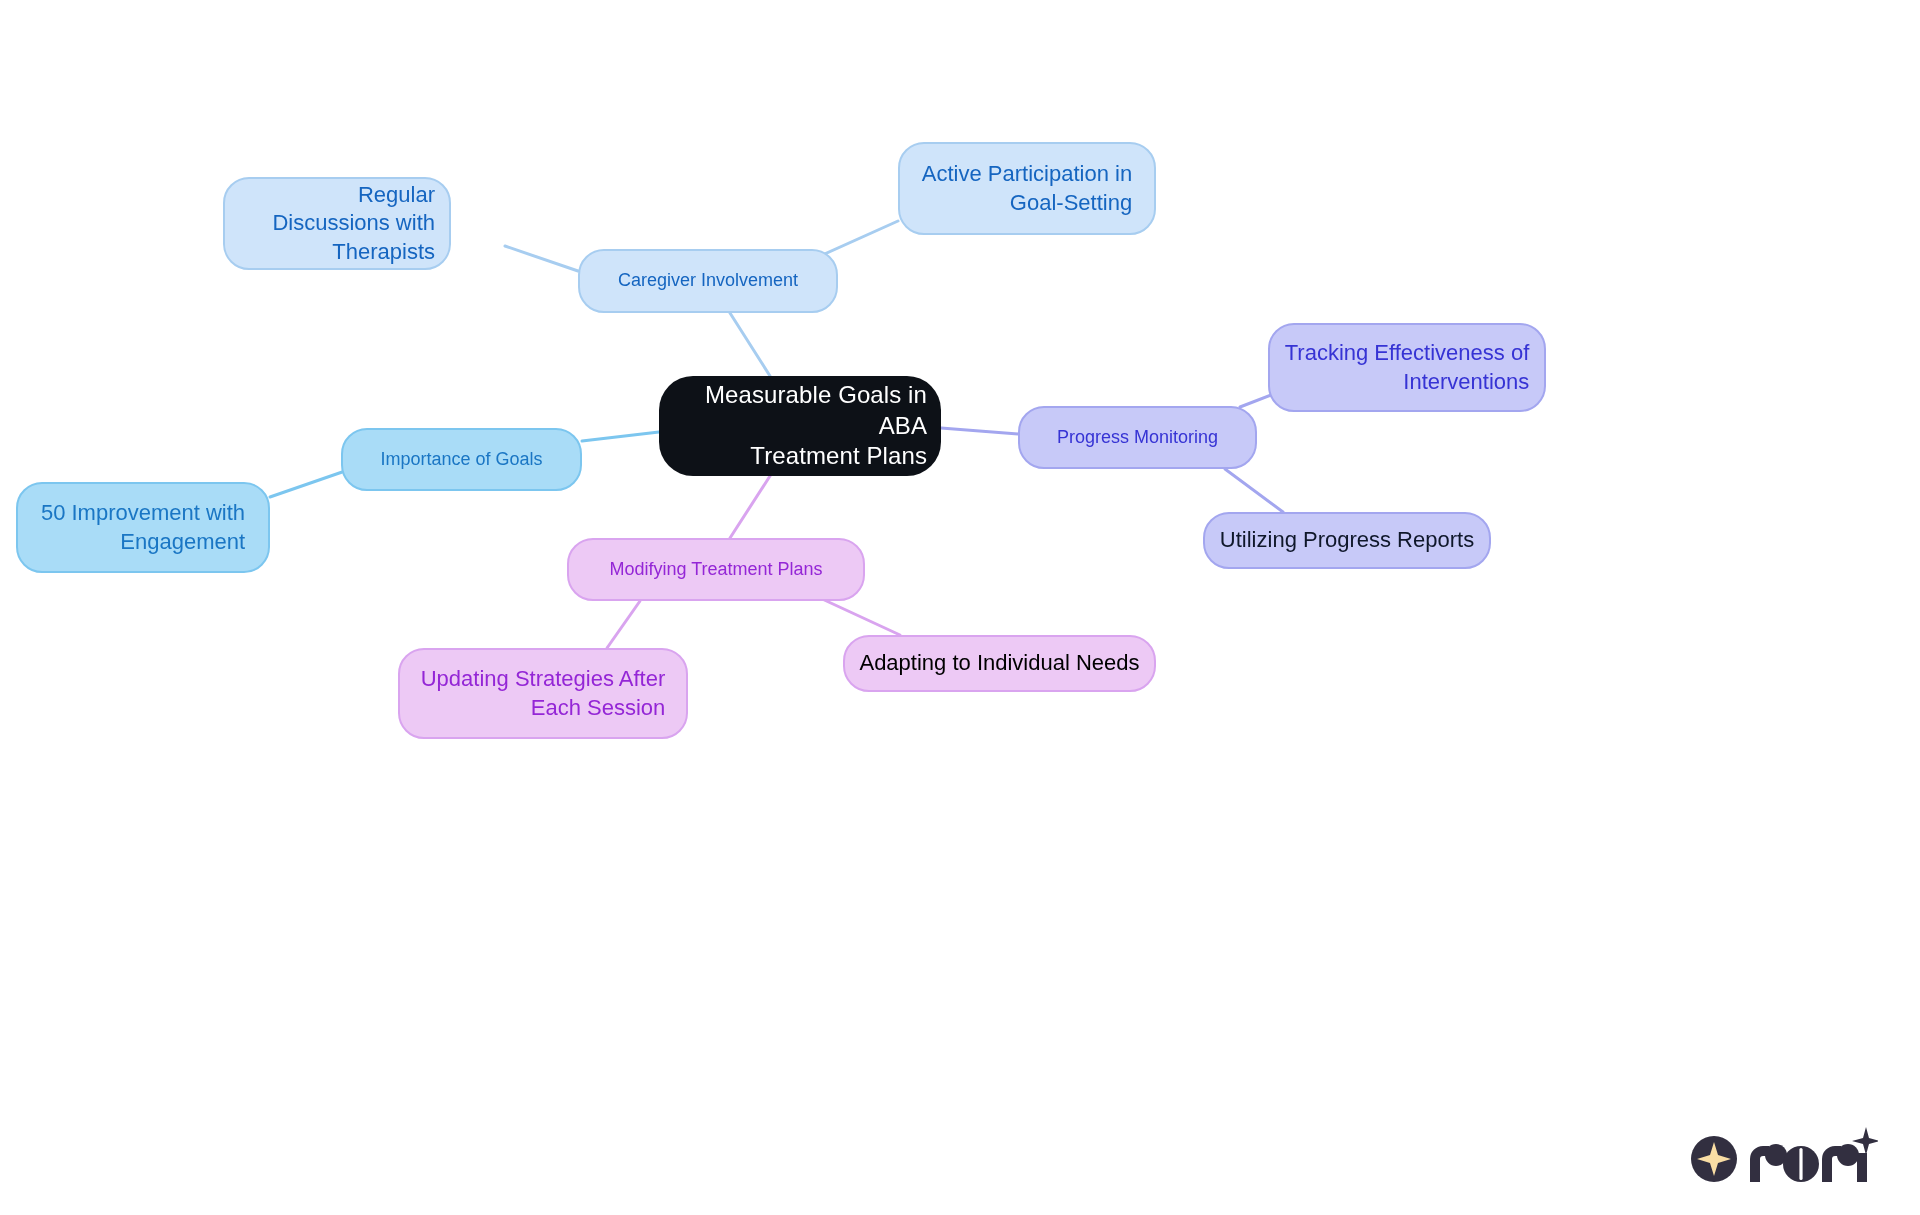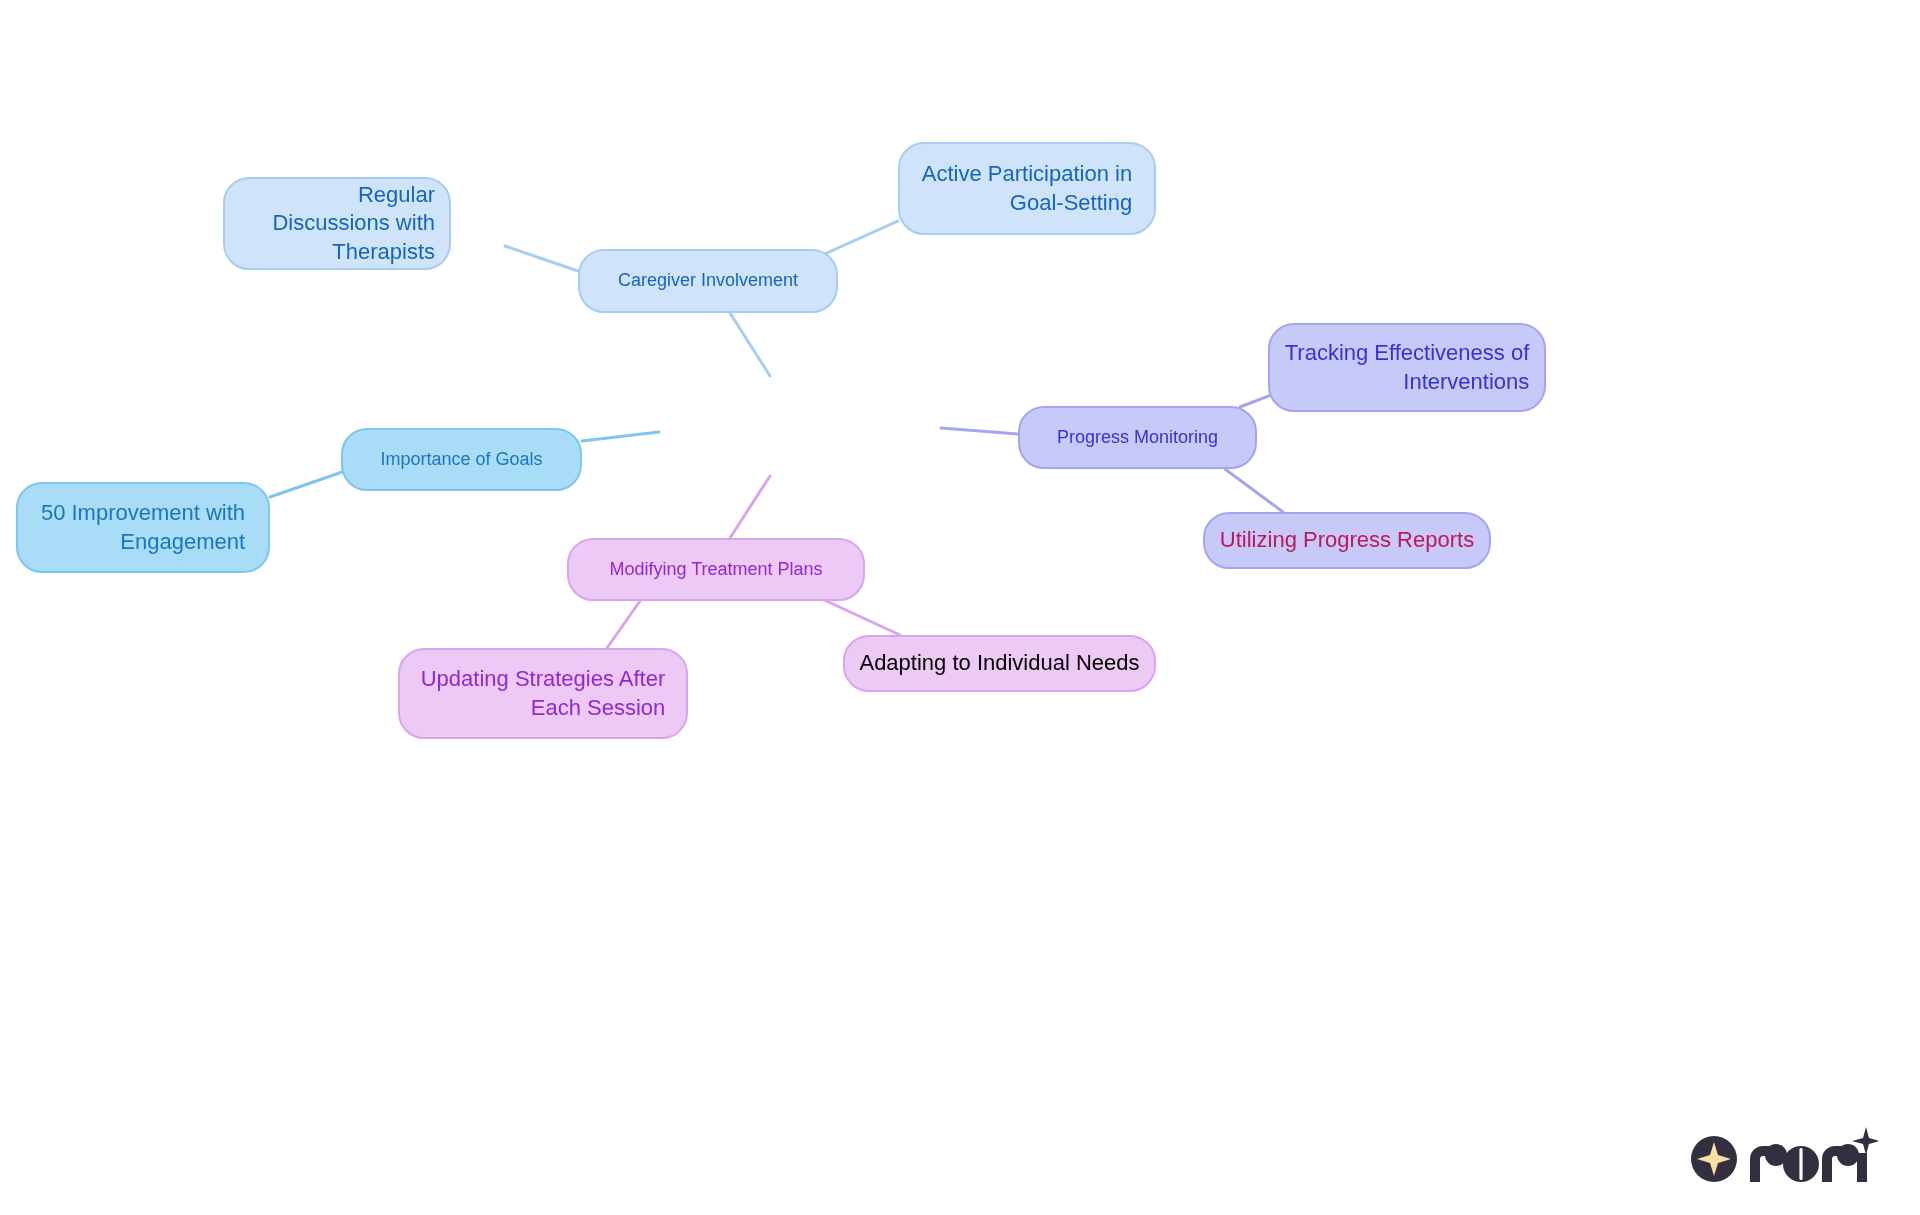--- a/index.html
+++ b/index.html
@@ -75,34 +75,38 @@
       <line x1="659" y1="432" x2="582" y2="441" stroke="#7cc6ef" stroke-width="3" stroke-linecap="round"></line>
       <line x1="348" y1="470" x2="270" y2="497" stroke="#7cc6ef" stroke-width="3" stroke-linecap="round"></line>
       <line x1="941" y1="428" x2="1018" y2="434" stroke="#a3a6ef" stroke-width="3" stroke-linecap="round"></line>
       <line x1="1240" y1="407" x2="1330" y2="372" stroke="#a3a6ef" stroke-width="3" stroke-linecap="round"></line>
       <line x1="1225" y1="469" x2="1283" y2="512" stroke="#a3a6ef" stroke-width="3" stroke-linecap="round"></line>
       <line x1="770" y1="476" x2="730" y2="538" stroke="#d9a4ef" stroke-width="3" stroke-linecap="round"></line>
       <line x1="640" y1="601" x2="607" y2="648" stroke="#d9a4ef" stroke-width="3" stroke-linecap="round"></line>
       <line x1="820" y1="598" x2="900" y2="635" stroke="#d9a4ef" stroke-width="3" stroke-linecap="round"></line>
     </svg>
 
+  <div class="node central" style="left: 659px; top: 376px; width: 282px; height: 100px; background: rgb(13, 17, 23); color: rgb(255, 255, 255);">
+    <span>Measurable Goals in ABA
+Treatment Plans</span>
+  </div>
 
   <div id="node-layer">
       <div class="node branch" style="left: 578px; top: 249px; width: 260px; height: 64px; background: rgb(207, 228, 250); border-color: rgb(167, 205, 240); color: rgb(21, 101, 192);"><span>Caregiver Involvement</span></div>
       <div class="node leaf" style="left: 223px; top: 177px; width: 228px; height: 93px; background: rgb(207, 228, 250); border-color: rgb(167, 205, 240); color: rgb(21, 101, 192);"><span>Regular Discussions with
 Therapists</span></div>
       <div class="node leaf" style="left: 898px; top: 142px; width: 258px; height: 93px; background: rgb(207, 228, 250); border-color: rgb(167, 205, 240); color: rgb(21, 101, 192);"><span>Active Participation in
 Goal-Setting</span></div>
       <div class="node branch" style="left: 341px; top: 428px; width: 241px; height: 63px; background: rgb(169, 220, 247); border-color: rgb(124, 198, 239); color: rgb(26, 118, 196);"><span>Importance of Goals</span></div>
       <div class="node leaf" style="left: 16px; top: 482px; width: 254px; height: 91px; background: rgb(169, 220, 247); border-color: rgb(124, 198, 239); color: rgb(26, 118, 196);"><span>50 Improvement with
 Engagement</span></div>
       <div class="node branch" style="left: 1018px; top: 406px; width: 239px; height: 63px; background: rgb(199, 201, 248); border-color: rgb(163, 166, 239); color: rgb(54, 51, 212);"><span>Progress Monitoring</span></div>
       <div class="node leaf" style="left: 1268px; top: 283px; width: 278px; height: 89px; background: rgb(199, 201, 248); border-color: rgb(163, 166, 239); color: rgb(54, 51, 212); margin-top: 40px;"><span>Tracking Effectiveness of
 Interventions</span></div>
-      <div class="node leaf" style="left: 1203px; top: 512px; width: 288px; height: 57px; background: rgb(199, 201, 248); border-color: rgb(163, 166, 239); color: #be185d;"><span>Utilizing Progress Reports</span></div>
+      <div class="node leaf" style="left: 1203px; top: 512px; width: 288px; height: 57px; background: rgb(199, 201, 248); border-color: rgb(163, 166, 239); color: #0f172a;"><span>Utilizing Progress Reports</span></div>
       <div class="node branch" style="left: 567px; top: 538px; width: 298px; height: 63px; background: rgb(237, 201, 245); border-color: rgb(217, 164, 239); color: rgb(148, 38, 214);"><span>Modifying Treatment Plans</span></div>
       <div class="node leaf" style="left: 398px; top: 648px; width: 290px; height: 91px; background: rgb(237, 201, 245); border-color: rgb(217, 164, 239); color: rgb(148, 38, 214);"><span>Updating Strategies After
 Each Session</span></div>
       <div class="node leaf" style="left: 843px; top: 635px; width: 313px; height: 57px; background: rgb(237, 201, 245); border-color: rgb(217, 164, 239); color: #000000;"><span>Adapting to Individual Needs</span></div>
     </div>
 
   <svg id="logo" viewBox="0 0 190 68">
     <g>
       <circle cx="26" cy="40" r="23" fill="#322f40"></circle>
       <path d="M26 23 L30 36 L43 40 L30 44 L26 57 L22 44 L9 40 L22 36 Z" fill="#f9dda4"></path>

